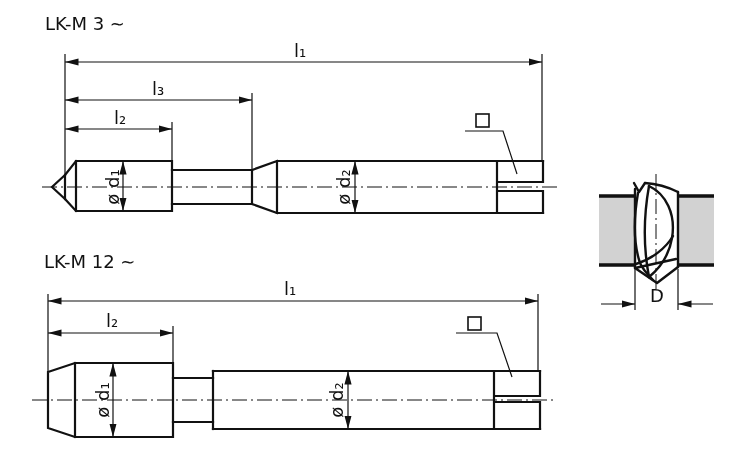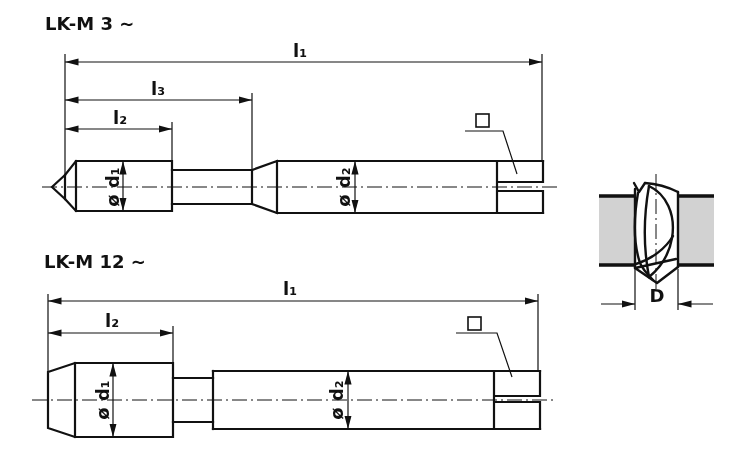--- a/index.html
+++ b/index.html
@@ -1,16 +1,16 @@
 <!DOCTYPE html>
 <html><head>
 <meta charset="utf-8">
 <style>
   html,body{margin:0;padding:0;background:#ffffff;}
-  .canvas{position:relative;width:750px;height:450px;background:#ffffff;overflow:hidden;font-weight:bold;}
+  .canvas{position:relative;width:750px;height:450px;background:#ffffff;overflow:hidden;}
   svg{display:block;}
   .outline{stroke:#111111;stroke-width:2.2;fill:none;stroke-linejoin:miter;stroke-linecap:square;}
   .thin{stroke:#111111;stroke-width:1.2;fill:none;}
   .dim{stroke:#111111;stroke-width:1.2;fill:none;}
   .center{stroke:#111111;stroke-width:1;fill:none;stroke-dasharray:15 4 2 4;}
   .thick{stroke:#111111;stroke-width:3.6;fill:none;stroke-linecap:butt;}
   .drill{stroke:#111111;stroke-width:2.4;fill:none;stroke-linejoin:round;stroke-linecap:round;}
   .sq{stroke:#111111;stroke-width:1.6;fill:none;}
   text{font-family:"DejaVu Sans","Liberation Sans",sans-serif;fill:#111111;font-size:18px;}
   .title{font-size:18px;}

